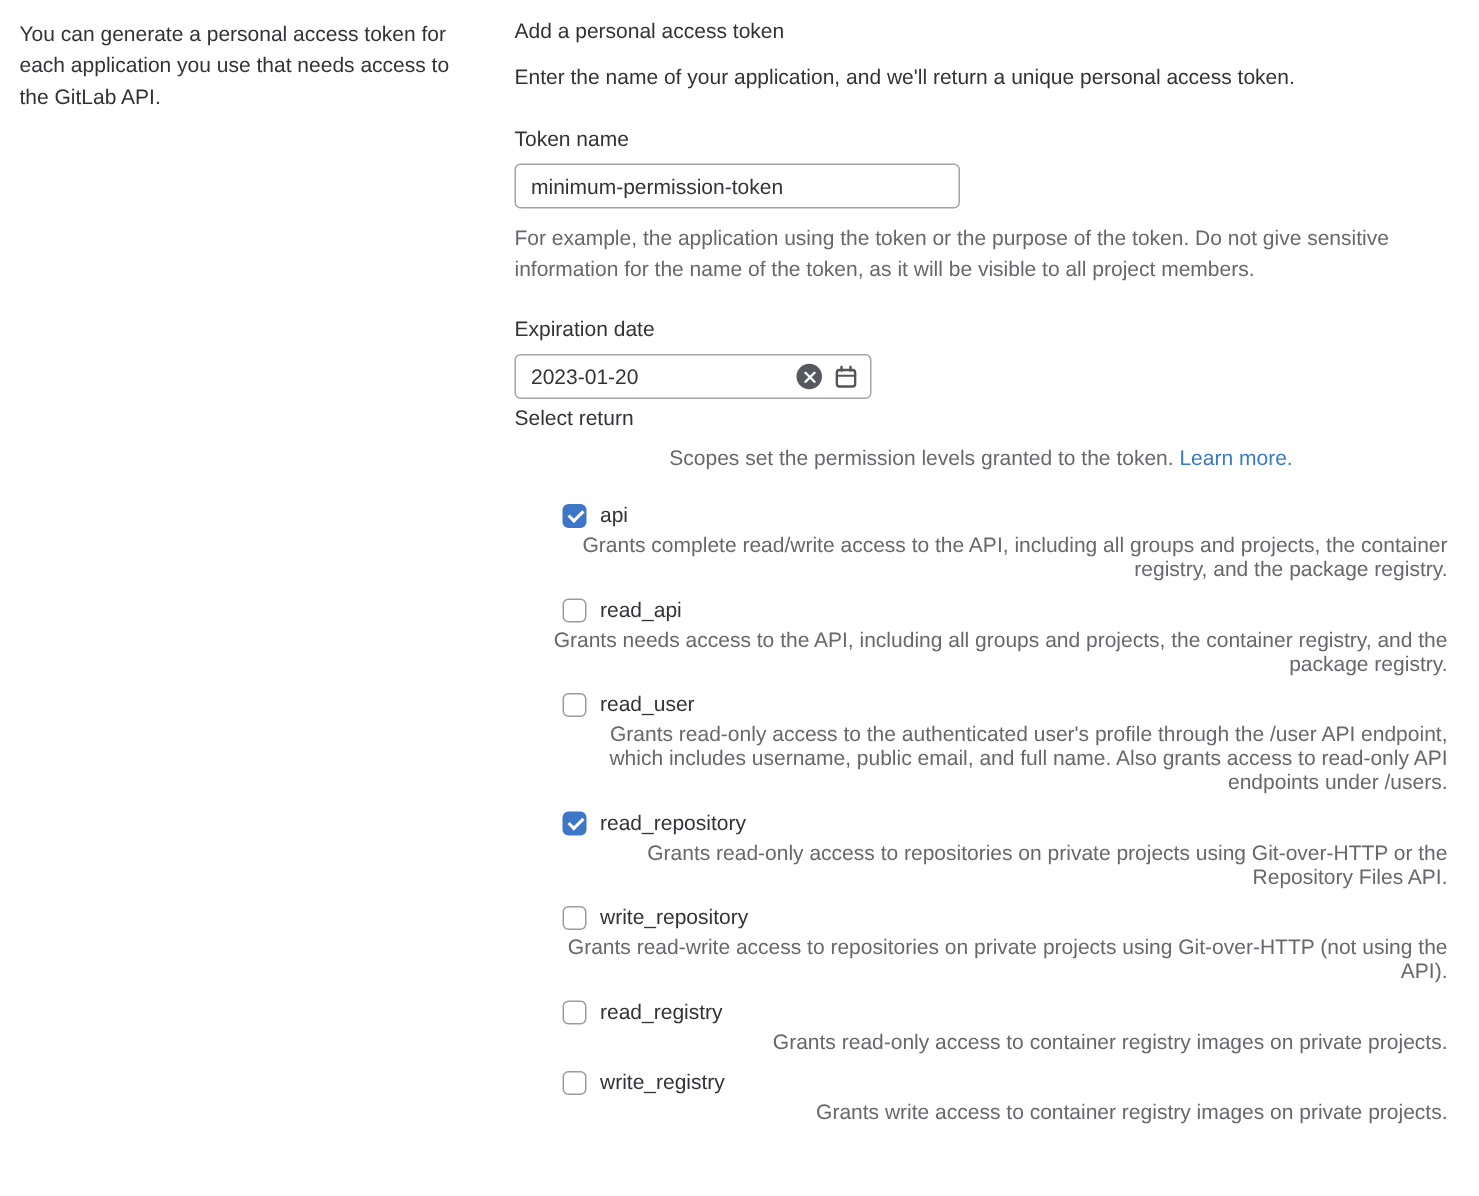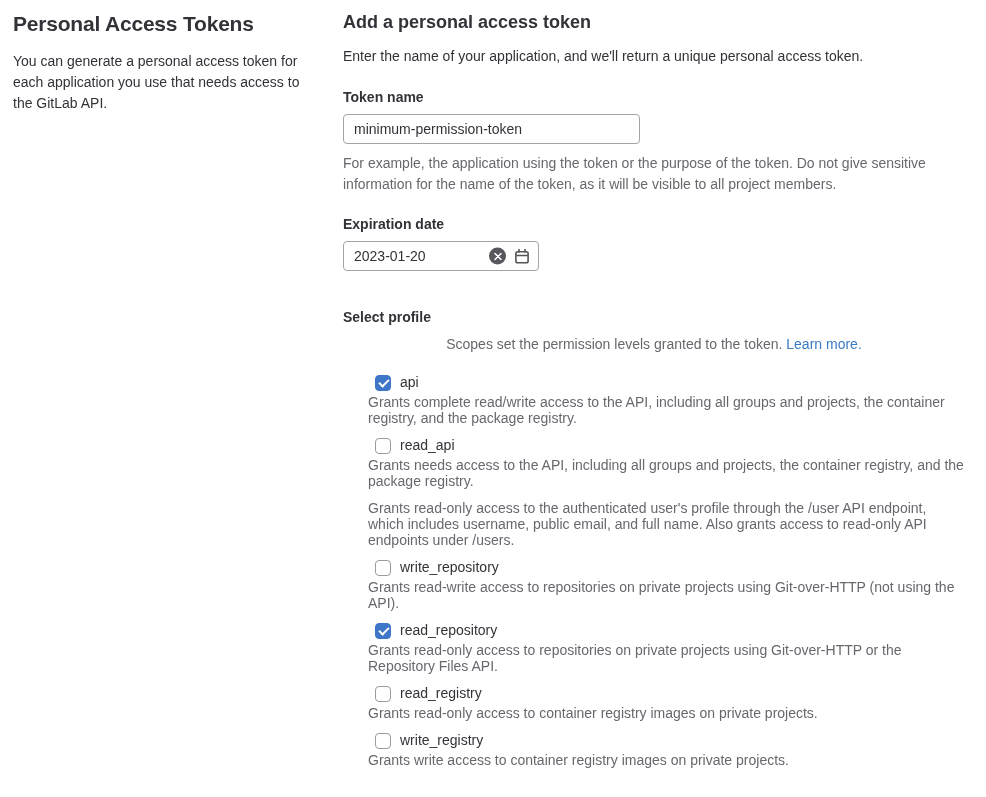--- a/index.html
+++ b/index.html
@@ -20,36 +20,36 @@
   }
   .page{display:flex;align-items:flex-start;}
 
   
   .left-col{width:305px;margin-right:25px;flex-shrink:0;}
   .left-col h1{font-size:21px;font-weight:bold;margin:0 0 15px;letter-spacing:-0.2px;}
   .left-col p{margin:0 0 16px;line-height:21px;}
 
   
   .right-col{flex:1;max-width:622px;}
-  .right-col h2{font-size:18px;font-weight:bold;margin:0 0 13px;}
+  .right-col h2{font-size:14px;font-weight:normal;margin:0 0 13px;}
   .subheading{margin:0 0 23px;line-height:20px;}
 
-  .field-label{display:block;font-weight:bold;margin:0 0 9px;}
+  .field-label{display:block;font-weight:normal;margin:0 0 9px;}
 
   .text-input{
     height:30px;
     border:1px solid #a4a3a8;
     border-radius:4px;
     font-family:inherit;font-size:14px;color:#333238;
     padding:0 10px;background:#fff;outline:none;
   }
   .token-name-input{width:297px;display:block;}
   .help-text{color:var(--secondary);margin:9px 0 21px;line-height:21px;}
 
-  .date-wrap{position:relative;width:196px;margin-bottom:38px;}
+  .date-wrap{position:relative;width:238px;margin-bottom:4px;}
   .date-input{width:100%;padding-right:62px;}
   .icon-btn{
     position:absolute;top:50%;transform:translateY(-50%);
     border:none;background:none;padding:0;margin:0;cursor:pointer;
     width:17px;height:17px;display:flex;align-items:center;justify-content:center;
   }
   .clear-btn{right:33px;background:#57575e;border-radius:50%;}
   .cal-btn{right:9px;}
 
   .scopes-sub{margin:0 0 20px;color:var(--secondary);line-height:20px;text-align:center;}
@@ -61,29 +61,28 @@
     width:16px;height:16px;flex-shrink:0;margin-right:9px;
     border:1px solid #9b9a9f;border-radius:4px;background:#fff;
     position:relative;cursor:pointer;
   }
   .checkbox.checked{background:var(--accent);border-color:var(--accent);}
   .checkbox.checked::after{
     content:"";position:absolute;left:4.5px;top:1.5px;width:4px;height:8px;
     border:solid #fff;border-width:0 2px 2px 0;transform:rotate(45deg);
   }
   .scope-label{line-height:17px;}
-  .scope-desc{margin:3px 0 0 25px;color:var(--secondary);line-height:16px;}
+  .scope-desc{margin:3px 0 0 25px;color:var(--secondary);line-height:16px;text-align:right;}
 </style>
 </head>
 <body>
 
 <div class="page">
 
   <aside class="left-col">
-    <h1>Personal Access Tokens</h1>
     <p>You can generate a personal access token for each application you use that needs access to the GitLab API.</p>
   </aside>
 
   <main class="right-col">
     <h2>Add a personal access token</h2>
     <p class="subheading">Enter the name of your application, and we'll return a unique personal access token.</p>
 
     <div class="field">
       <label class="field-label">Token name</label>
       <input type="text" class="text-input token-name-input" value="minimum-permission-token" style="">
@@ -103,57 +102,61 @@
           <svg width="16" height="16" viewBox="0 0 16 16">
             <path d="M5 1v2.6M11 1v2.6" stroke="#555" stroke-width="1.6" stroke-linecap="round" fill="none"></path>
             <rect x="1.9" y="3.2" width="12.2" height="11" rx="1.8" fill="none" stroke="#555" stroke-width="1.6"></rect>
             <path d="M2.2 7h11.6" stroke="#555" stroke-width="1.4" fill="none"></path>
           </svg>
         </button>
       </div>
     </div>
 
     <div class="scopes">
-      <span class="field-label">Select profile</span>
+      <span class="field-label">Select return</span>
       <p class="scopes-sub"><span>Scopes set the permission levels granted to the token.</span> <a class="link">Learn more.</a></p>
       <div class="scopes-list">
   <div class="scope-item">
     <div class="scope-row">
       <span class="checkbox checked"></span>
       <span class="scope-label">api</span>
     </div>
     <div class="scope-desc">Grants complete read/write access to the API, including all groups and projects, the container registry, and the package registry.</div>
   </div>
 
   <div class="scope-item">
     <div class="scope-row">
       <span class="checkbox"></span>
       <span class="scope-label">read_api</span>
     </div>
     <div class="scope-desc">Grants needs access to the API, including all groups and projects, the container registry, and the package registry.</div>
   </div>
 
   <div class="scope-item">
+    <div class="scope-row">
+      <span class="checkbox"></span>
+      <span class="scope-label">read_user</span>
+    </div>
     <div class="scope-desc">Grants read-only access to the authenticated user's profile through the /user API endpoint, which includes username, public email, and full name. Also grants access to read-only API endpoints under /users.</div>
+  </div>
+
+  <div class="scope-item">
+    <div class="scope-row">
+      <span class="checkbox checked"></span>
+      <span class="scope-label">read_repository</span>
+    </div>
+    <div class="scope-desc">Grants read-only access to repositories on private projects using Git-over-HTTP or the Repository Files API.</div>
   </div>
 
   <div class="scope-item">
     <div class="scope-row">
       <span class="checkbox"></span>
       <span class="scope-label">write_repository</span>
     </div>
     <div class="scope-desc">Grants read-write access to repositories on private projects using Git-over-HTTP (not using the API).</div>
-  </div>
-
-  <div class="scope-item">
-    <div class="scope-row">
-      <span class="checkbox checked"></span>
-      <span class="scope-label">read_repository</span>
-    </div>
-    <div class="scope-desc">Grants read-only access to repositories on private projects using Git-over-HTTP or the Repository Files API.</div>
   </div>
 
   <div class="scope-item">
     <div class="scope-row">
       <span class="checkbox"></span>
       <span class="scope-label">read_registry</span>
     </div>
     <div class="scope-desc">Grants read-only access to container registry images on private projects.</div>
   </div>
 

